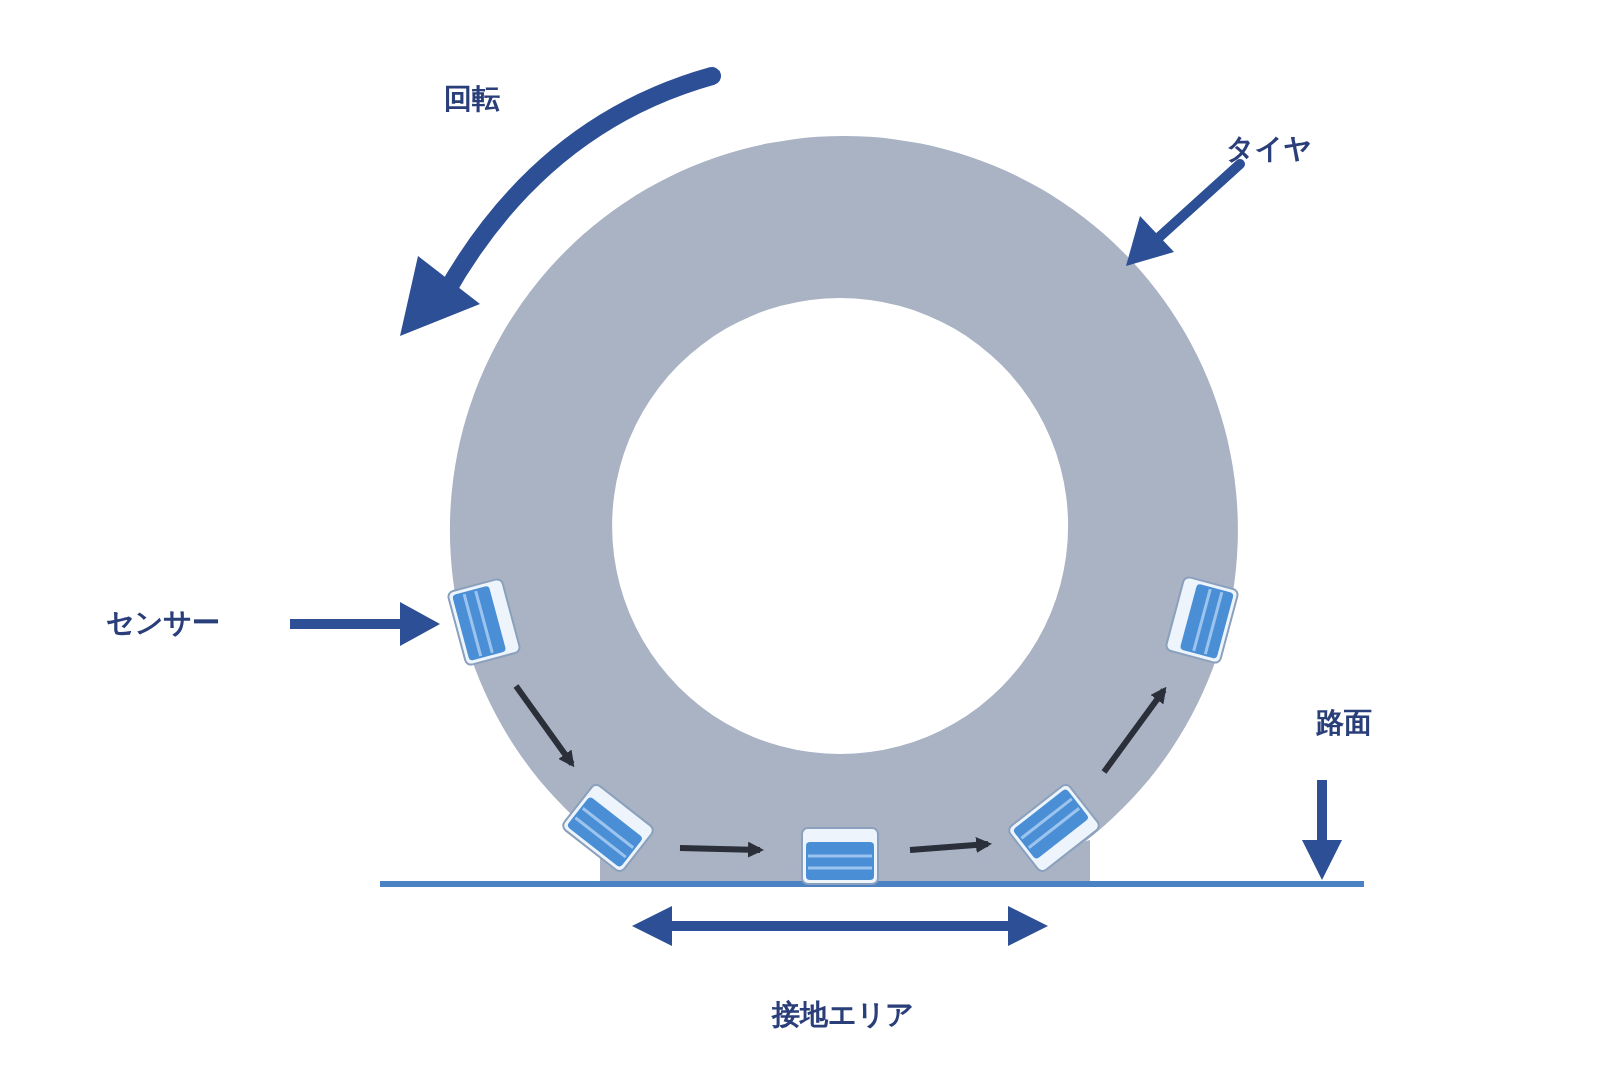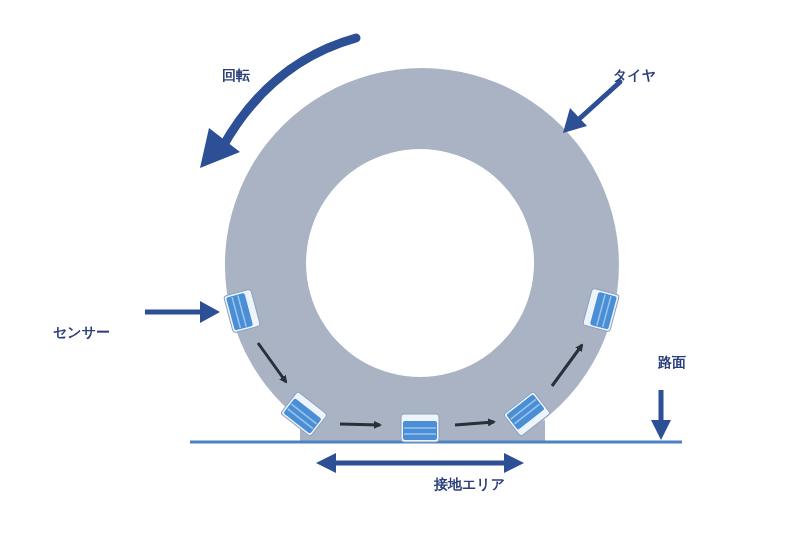--- a/index.html
+++ b/index.html
@@ -81,18 +81,18 @@
     </g>
 
     <g stroke="#2a2f3a" stroke-width="3">
       <line x1="258" y1="343" x2="286" y2="382" marker-end="url(#ahDark)"></line>
       <line x1="340" y1="424" x2="380" y2="425" marker-end="url(#ahDark)"></line>
       <line x1="455" y1="425" x2="494" y2="422" marker-end="url(#ahDark)"></line>
       <line x1="552" y1="386" x2="582" y2="345" marker-end="url(#ahDark)"></line>
     </g>
   </svg>
 
-  <div class="label" style="left:222px; top:68px;">回転</div>
+  <div class="label" style="left:222px; top:44px;font-family:Liberation Mono, monospace;">回転</div>
   <div class="label" style="left:613px; top:68px;">タイヤ</div>
-  <div class="label" style="left:53px; top:305px;margin-top:20px;">センサー</div>
+  <div class="label" style="left:53px; top:305px;">センサー</div>
   <div class="label" style="left:642px; top:355px;padding-left:16px;">路面</div>
-  <div class="label" style="left:386px; top:477px;margin-left:48px;">接地エリア</div>
+  <div class="label" style="left:386px; top:501px;">接地エリア</div>
 </div>
 
 </body></html>

